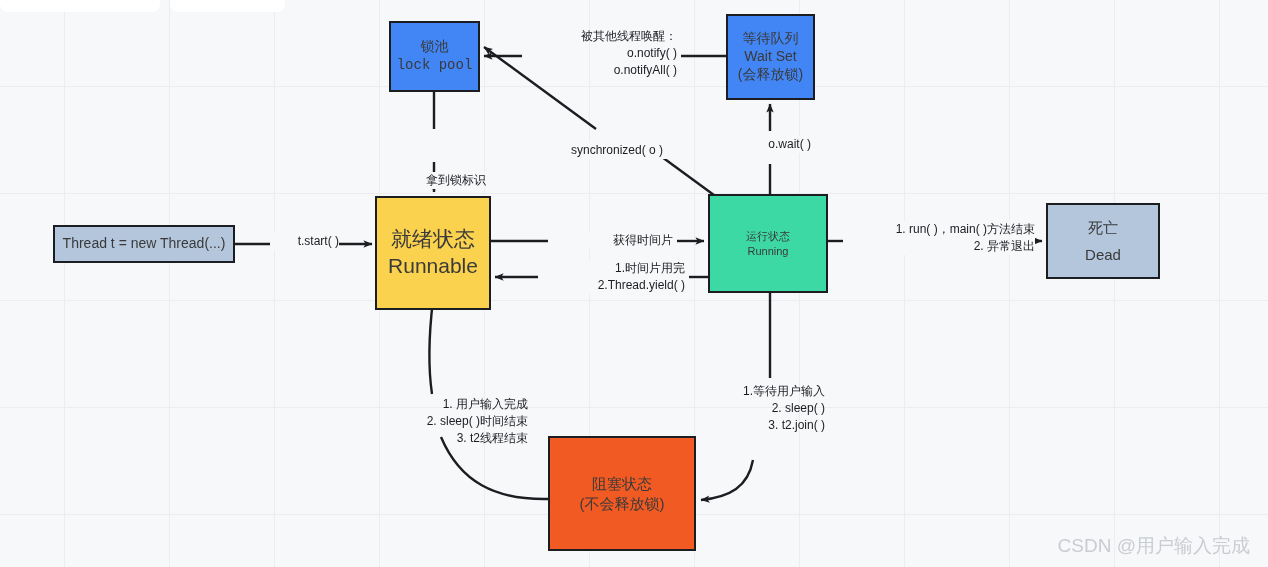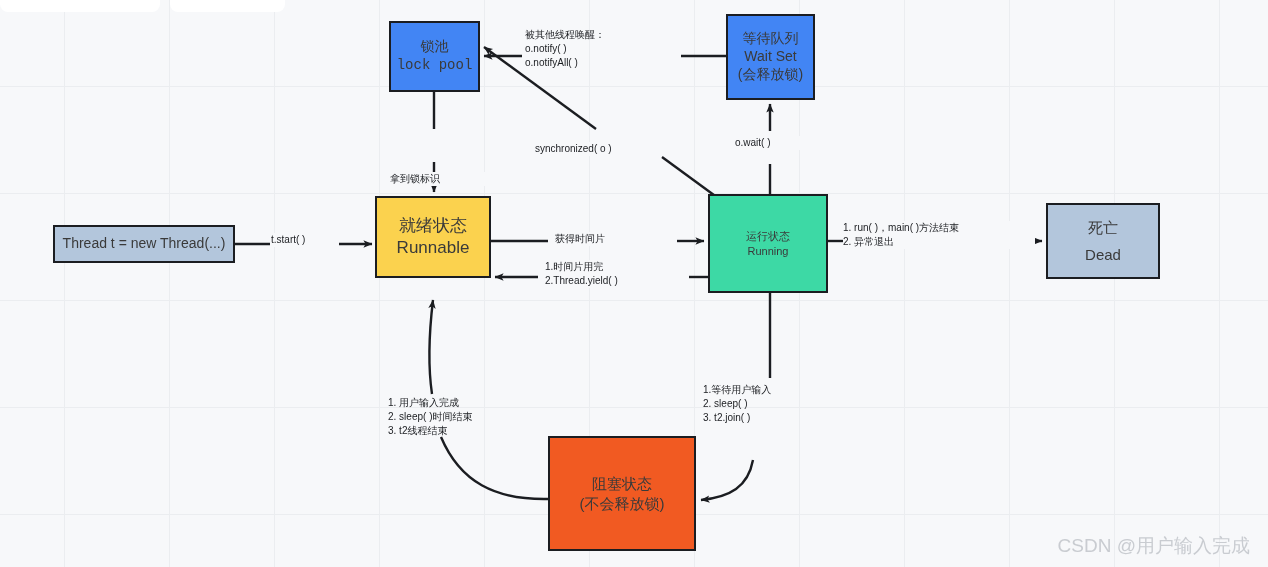--- a/index.html
+++ b/index.html
@@ -63,22 +63,22 @@
 
   #node-lockpool {
     left: 389px; top: 21px; width: 91px; height: 71px;
     background: #4285f4; font-size: 14px; font-family: Liberation Mono, monospace;
   }
   #node-waitset {
     left: 726px; top: 14px; width: 89px; height: 86px;
     background: #4285f4; font-size: 14px;
   }
   #node-runnable {
-    left: 375px; top: 196px; width: 116px; height: 82px;
-    background: #fbd24e; font-size: 17px;
+    left: 375px; top: 196px; width: 116px; height: 114px;
+    background: #fbd24e; font-size: 21px;
   }
   #node-running {
     left: 708px; top: 194px; width: 120px; height: 99px;
     background: #3dd9a5; font-size: 11px;
   }
   #node-dead {
     left: 1046px; top: 203px; width: 114px; height: 76px;
     background: #b3c6dc; font-size: 15px; gap: 8px;
   }
   #node-blocked {
@@ -89,23 +89,23 @@
     left: 53px; top: 225px; width: 182px; height: 38px;
     background: #b3c6dc; font-size: 14px;
     flex-direction: row;
     justify-content: center;
   }
 
   .edge-label {
     position: absolute;
     z-index: 4;
     color: #1b1d21;
-    font-size: 10px;
+    font-size: 12px;
     line-height: 1.42;
-    text-align: left;
+    text-align: right;
     white-space: nowrap;
     background: transparent;
   }
   .edge-label span { display: block; }
   .lbl-bg { background: #f7f8fa; }
 
   #lbl-notify   { left: 525px; top: 28px; width: 152px; }
   #lbl-sync     { left: 531px; top: 142px; width: 128px; padding: 0 4px; }
   #lbl-getlock  { left: 387px; top: 132px; width: 96px; padding: 0 3px; margin-top: 40px; }
   #lbl-owait    { left: 731px; top: 136px; width: 76px; padding: 0 4px; }

